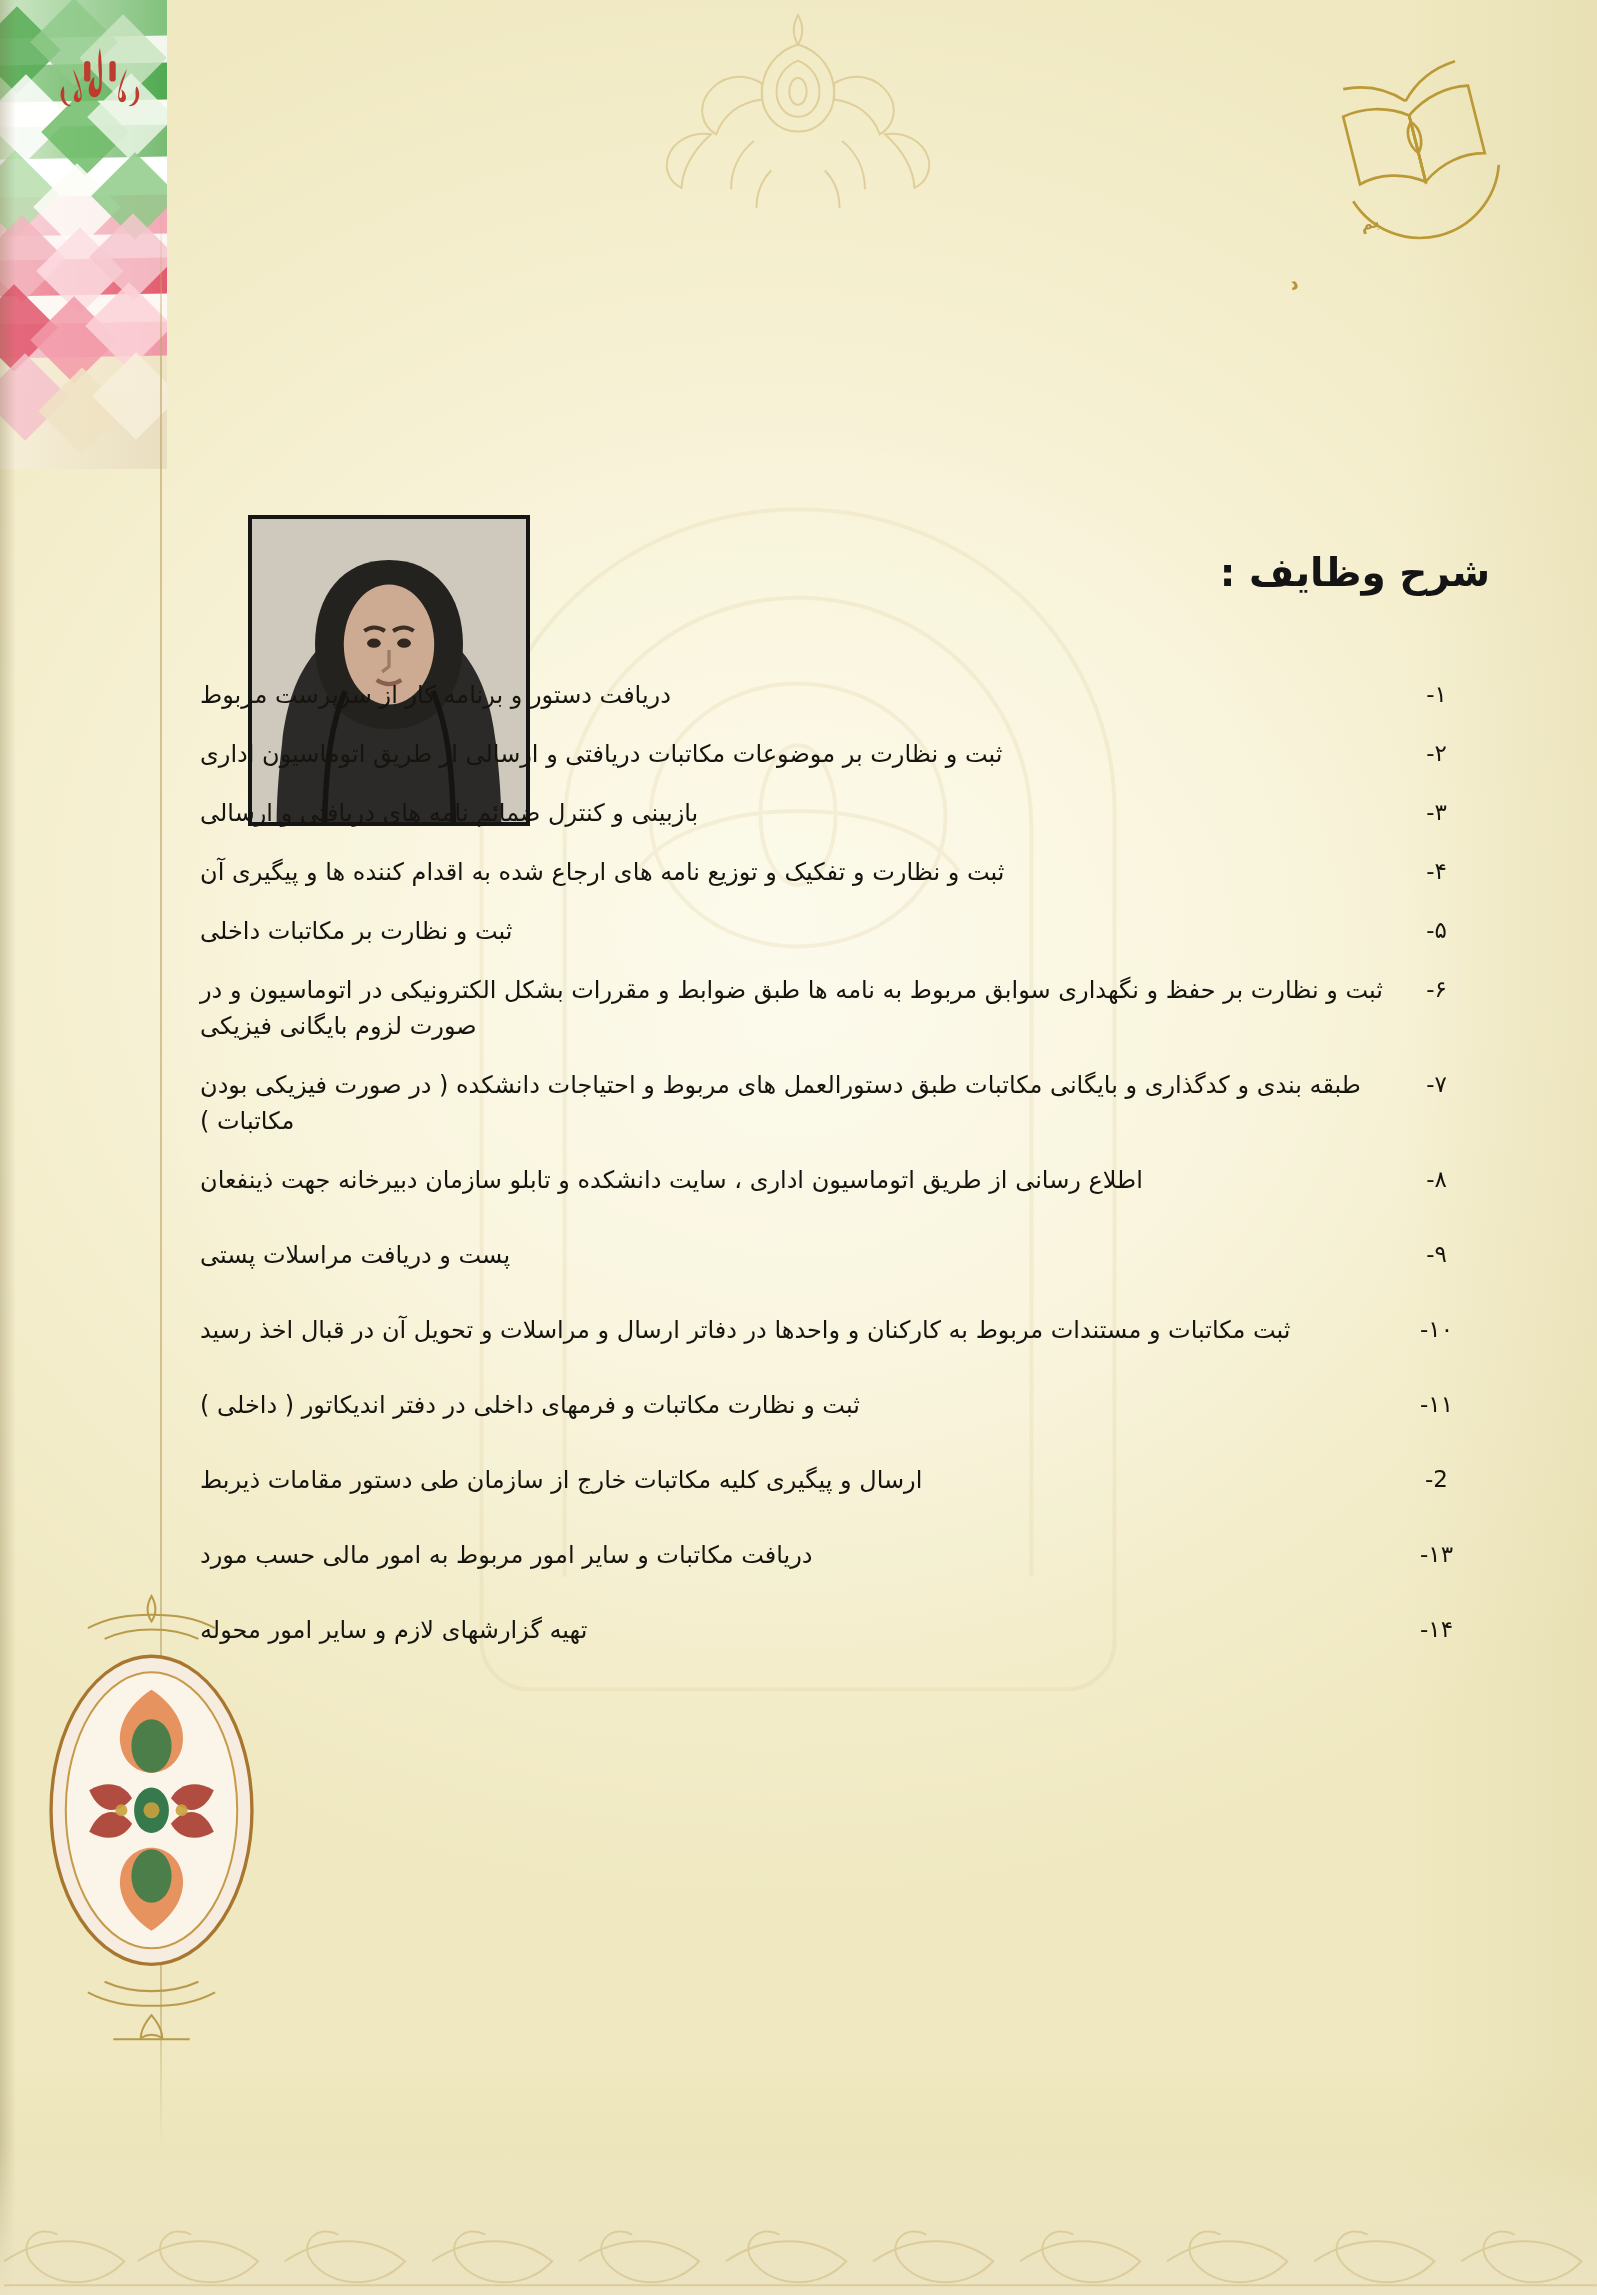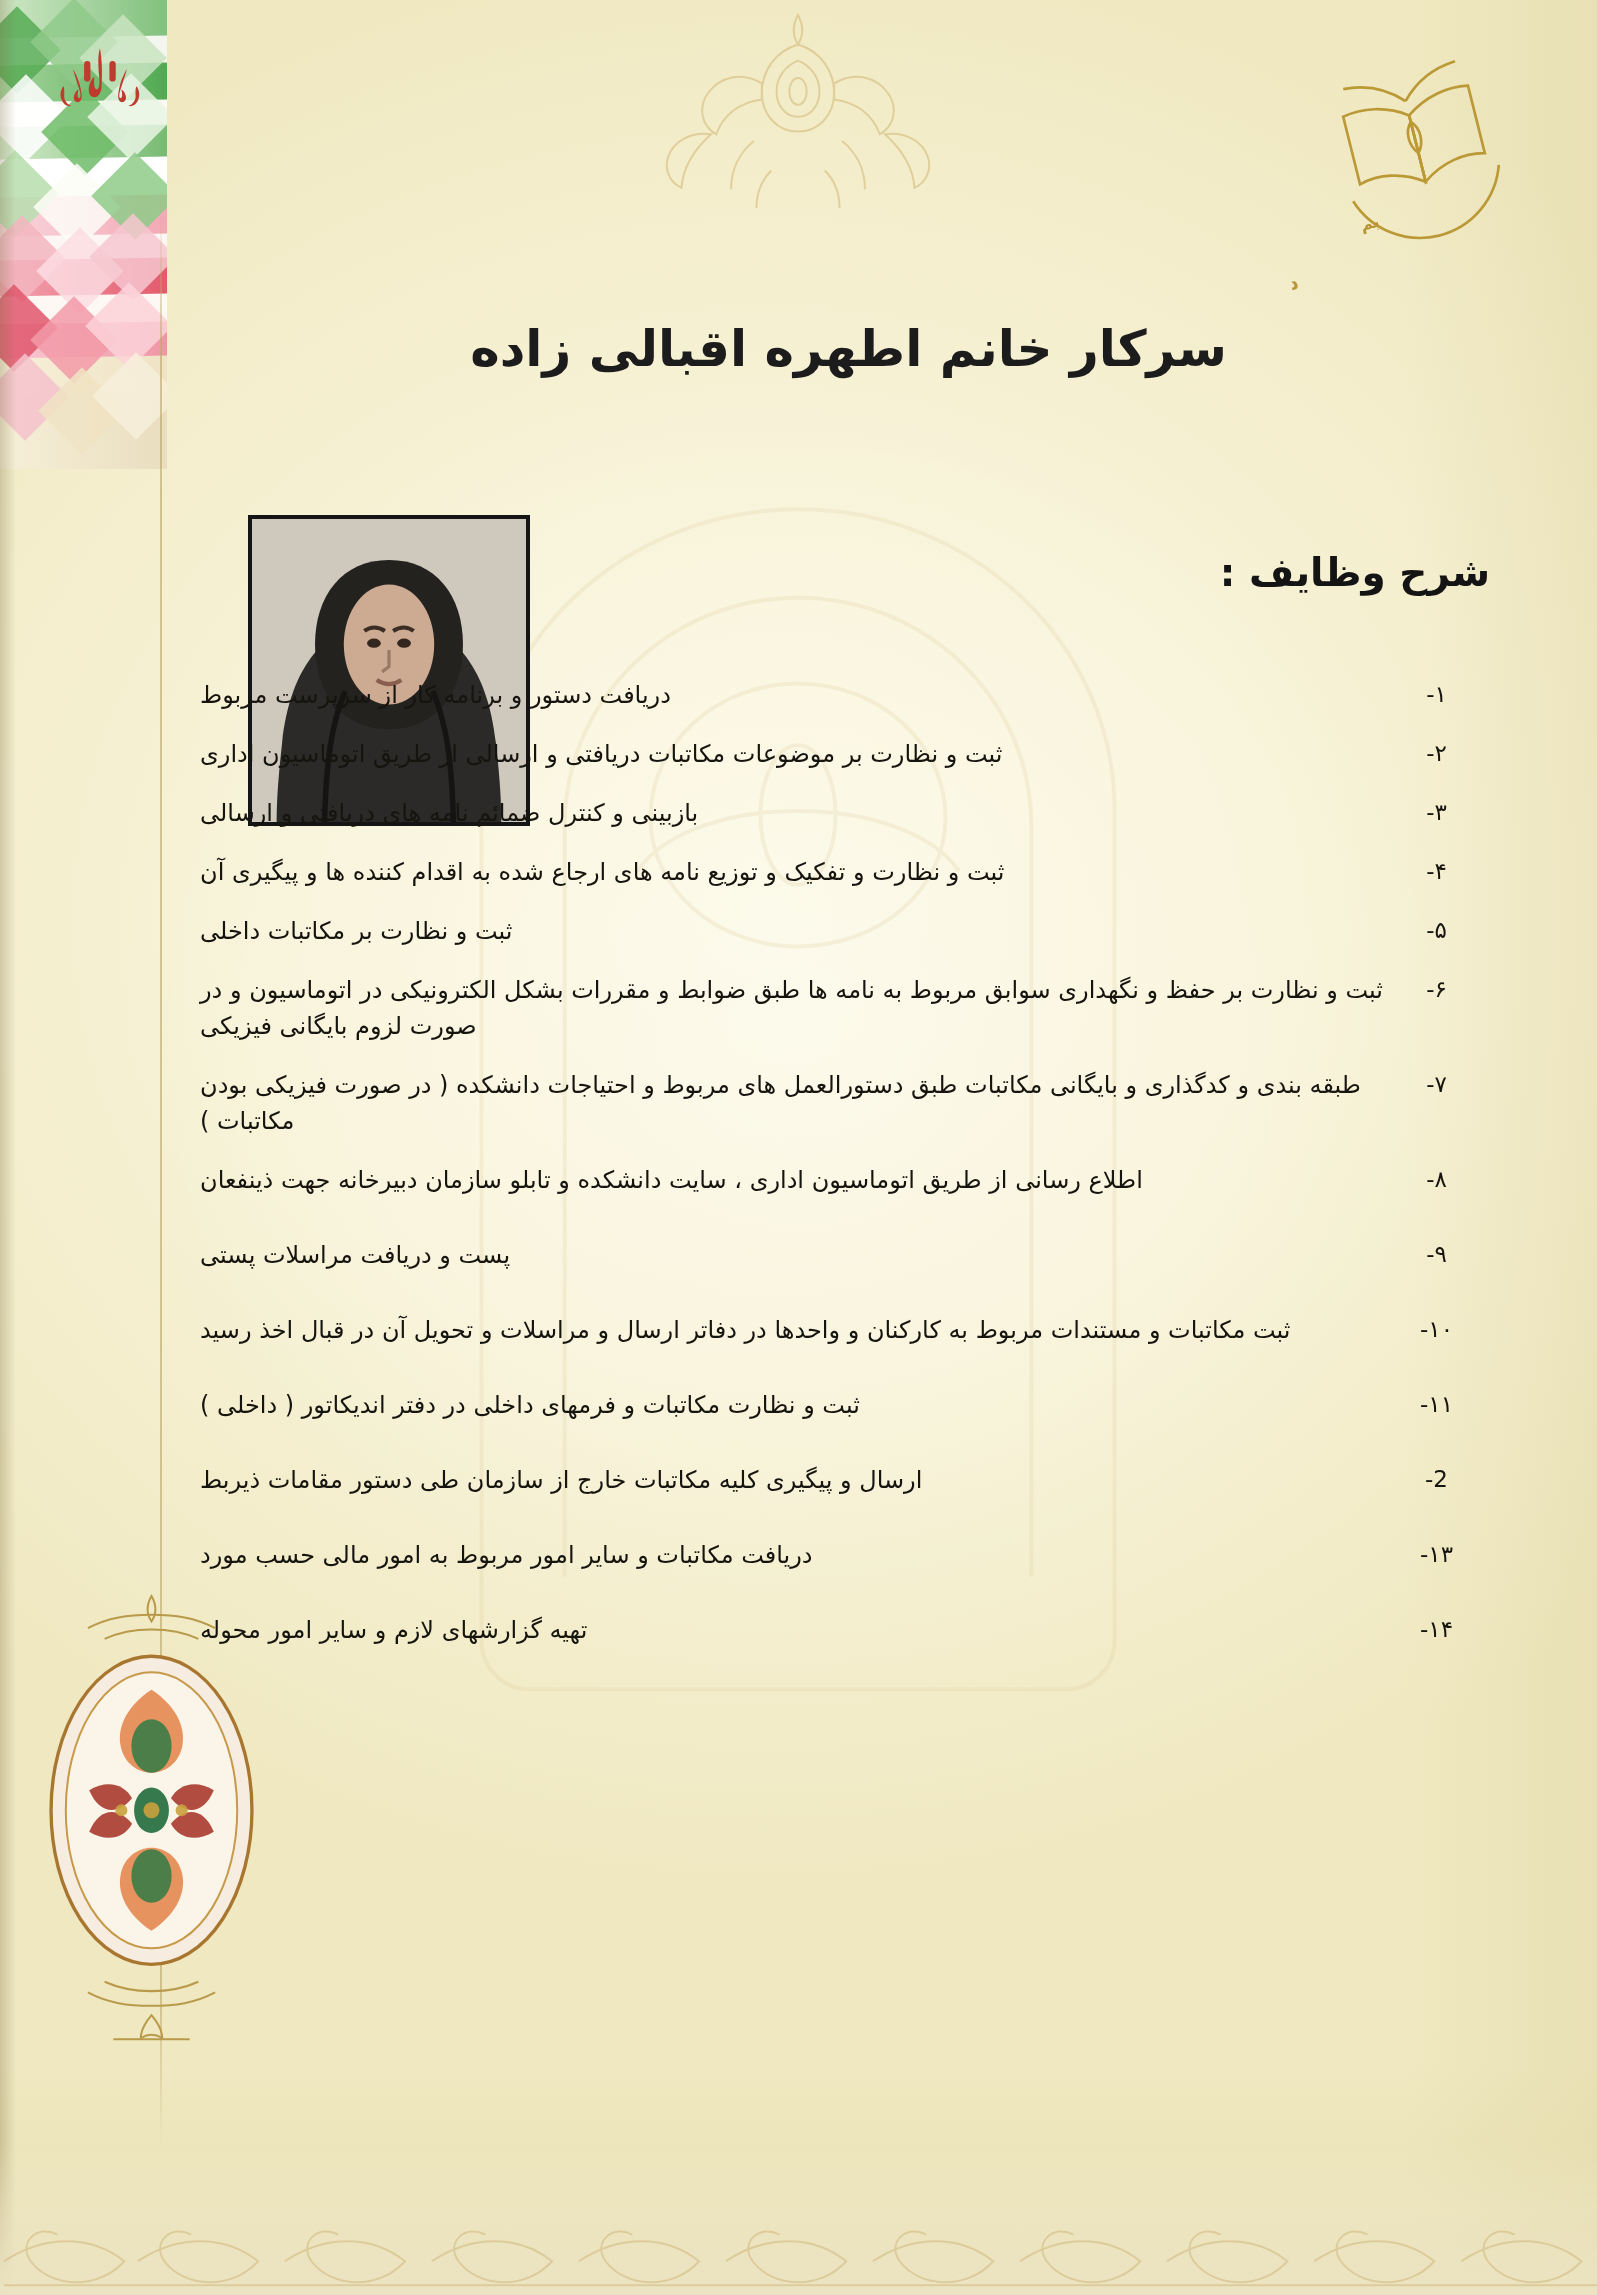--- a/index.html
+++ b/index.html
@@ -354,21 +354,20 @@
 
         <path d="M232 128 c-12 12 -12 34 0 48 c12 -14 12 -36 0 -48z"></path>
 
         <path d="M120 222 a118 118 0 0 0 224 0"></path>
       </g>
       <text class="logo-text" x="150" y="268" fill="#b5912f" font-size="24" font-weight="bold" font-family="&quot;DejaVu Sans&quot;, sans-serif">بم</text>
       <text x="10" y="330" fill="#b5912f" font-size="30" font-weight="bold" font-family="&quot;DejaVu Sans&quot;, sans-serif" transform="rotate(8 10 330)">دانشگاه علوم پزشکی و خدمات بهداشتی درمانی</text>
     </svg>
   </div>
 
-  <div class="person-name">سرکار خانم اطهره اقبالی زاده</div>
 
   <div class="photo-frame">
     <div class="photo-inner">
       <svg viewBox="0 0 200 222" width="100%" height="100%" preserveAspectRatio="none">
         <rect x="0" y="0" width="200" height="222" fill="#cfc9bd"></rect>
 
         <path d="M100 74 c-46 0 -72 34 -78 90 c-3 26 -4 44 -4 58 h164 c0 -14 -1 -32 -4 -58 c-6 -56 -32 -90 -78 -90z" fill="#2b2a28"></path>
 
         <path d="M100 30 c-34 0 -54 26 -54 62 c0 34 18 62 54 62 c36 0 54 -28 54 -62 c0 -36 -20 -62 -54 -62z" fill="#23221f"></path>
 

